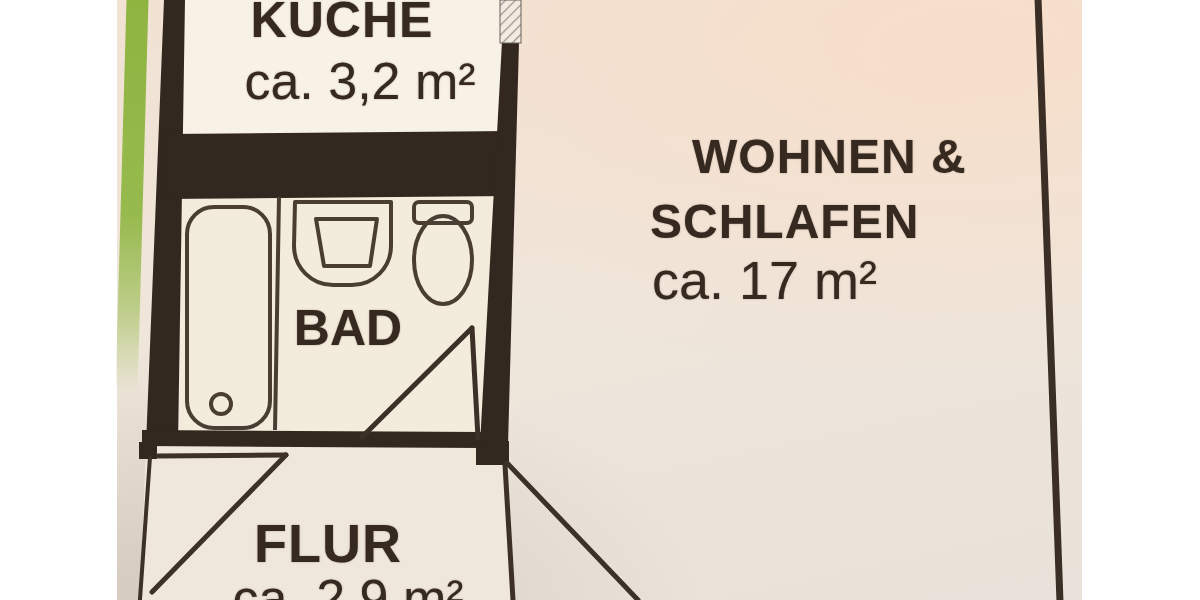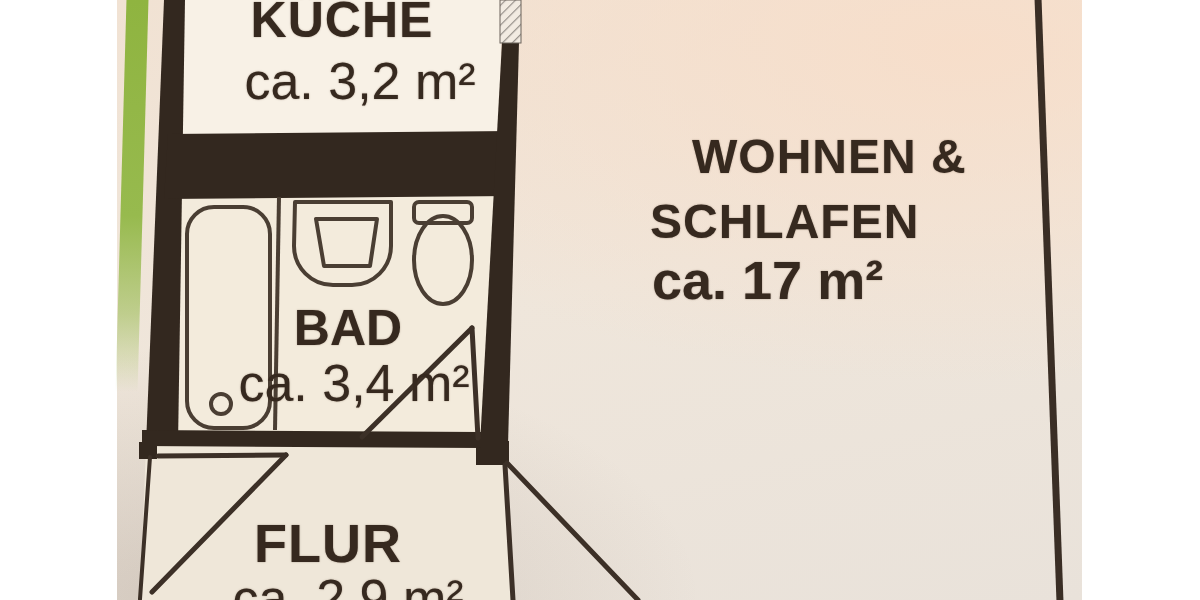--- a/index.html
+++ b/index.html
@@ -41,21 +41,21 @@
     position:absolute;color:var(--text-dark);line-height:1;white-space:nowrap;
     text-shadow:0 0 1.6px rgba(86,64,48,.55);filter:blur(.25px);
   }
   .label.bold{font-weight:bold;}
   .centered{transform:translateX(-50%);}
 
   .lbl-kitchen      {left:342px;top:-5px; font-size:50px;letter-spacing:1px;}
   .lbl-kitchen-area {left:360px;top:55px; font-size:52px;}
   .lbl-living-1     {left:648px;top:133px;font-size:48px;letter-spacing:1px;margin-left:44px;}
   .lbl-living-2     {left:650px;top:198px;font-size:48px;letter-spacing:1px;}
-  .lbl-living-area  {left:652px;top:253px;font-size:54px;font-weight:bold;}
+  .lbl-living-area  {left:652px;top:253px;font-size:54px;}
   .lbl-bath         {left:348px;top:303px;font-size:50px;text-align:right;}
   .lbl-bath-area    {left:354px;top:357px;font-size:52px;}
   .lbl-hall         {left:328px;top:516px;font-size:54px;letter-spacing:1px;}
   .lbl-hall-area    {left:348px;top:572px;font-size:52px;}
 </style>
 </head>
 <body>
 
 <div class="stage">
 
@@ -113,18 +113,17 @@
   </svg>
 
   <div class="label bold centered lbl-kitchen">KÜCHE</div>
   <div class="label centered lbl-kitchen-area">ca. 3,2 m²</div>
 
   <div class="label bold lbl-living-1">WOHNEN &amp;</div>
   <div class="label bold lbl-living-2">SCHLAFEN</div>
   <div class="label lbl-living-area">ca. 17 m²</div>
 
   <div class="label bold centered lbl-bath">BAD</div>
-  <div class="label centered lbl-bath-area">ca. 3,4 m²</div>
 
   <div class="label bold centered lbl-hall">FLUR</div>
   <div class="label centered lbl-hall-area">ca. 2,9 m²</div>
 
 </div>
 
 </body></html>

